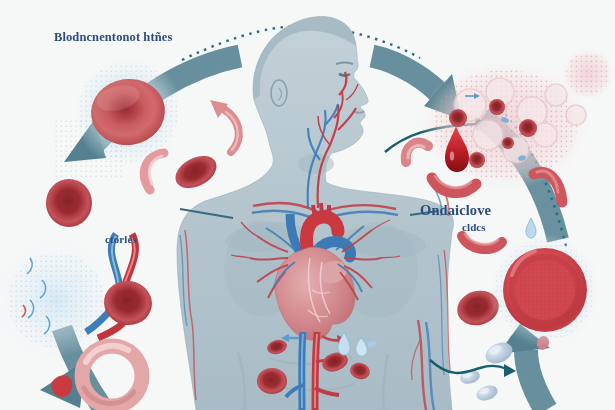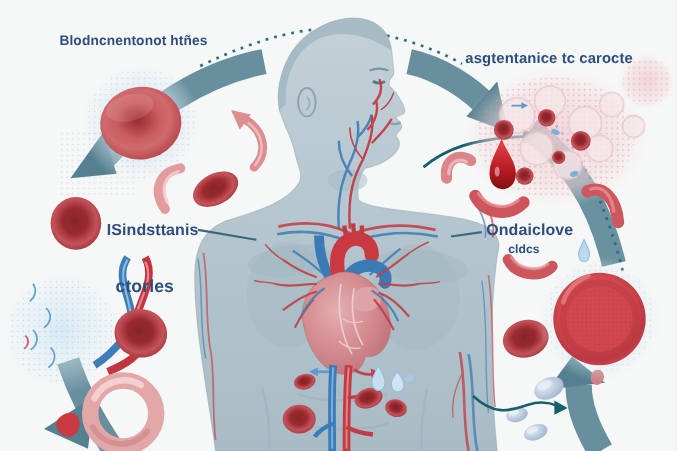--- a/index.html
+++ b/index.html
@@ -1,32 +1,32 @@
 <!DOCTYPE html>
 <html><head>
 <meta charset="utf-8">
 <style>
   html,body{margin:0;padding:0;background:#e9eaea;}
   #stage{
     position:relative;width:615px;height:410px;overflow:hidden;
     background:#f6f7f7;
-    font-family:Liberation Sans, sans-serif;
+    font-family:Liberation Serif, serif;
   }
   #stage svg{position:absolute;left:0;top:0;}
   .label{
     position:absolute;color:#2d4e7c;font-weight:700;line-height:1;
     white-space:nowrap;letter-spacing:.1px;
   }
   .lbl-tl{left:54px;top:31px;font-size:12.5px;}
   .lbl-tr1{left:425px;top:29px;font-size:13.5px;}
   .lbl-tr2{left:423px;top:46px;font-size:13.5px;}
   .lbl-ml1{left:97px;top:203px;font-size:14.5px;}
   .lbl-ml2{left:97px;top:221px;font-size:14.5px;}
-  .lbl-ml3{left:105px;top:253px;font-size:16px;}
-  .lbl-mr1{left:442px;top:203px;font-size:14.5px;text-align:right;}
+  .lbl-ml3{left:105px;top:234px;font-size:11px;}
+  .lbl-mr1{left:420px;top:203px;font-size:14.5px;text-align:right;}
   .lbl-mr2{left:462px;top:222px;font-size:11px;}
 </style>
 </head>
 <body>
 
 <div id="stage">
 <svg width="615" height="410" viewBox="0 0 615 410">
   <defs>
     <radialGradient id="gRBC" cx="46%" cy="44%" r="60%">
       <stop offset="0%" stop-color="#a93940"></stop>
@@ -413,18 +413,16 @@
     </g>
   </g>
 
   <g>
     <path d="M430,360 C452,380 466,372 480,368 C492,364 500,366 507,369" fill="none" stroke="#15606a" stroke-width="2.4"></path>
     <polygon points="516,371 504,364 504,377" fill="#15606a"></polygon>
   </g>
 </svg>
 
   <div class="label lbl-tl">Blodncnentonot htñes</div>
-  <div class="label lbl-tr2">asgtentanice tc carocte</div>
-  <div class="label lbl-ml1">ISindsttanis</div>
   <div class="label lbl-ml3">ctorles</div>
   <div class="label lbl-mr1">Ondaiclove</div>
   <div class="label lbl-mr2">cldcs</div>
 </div>
 
 </body></html>

